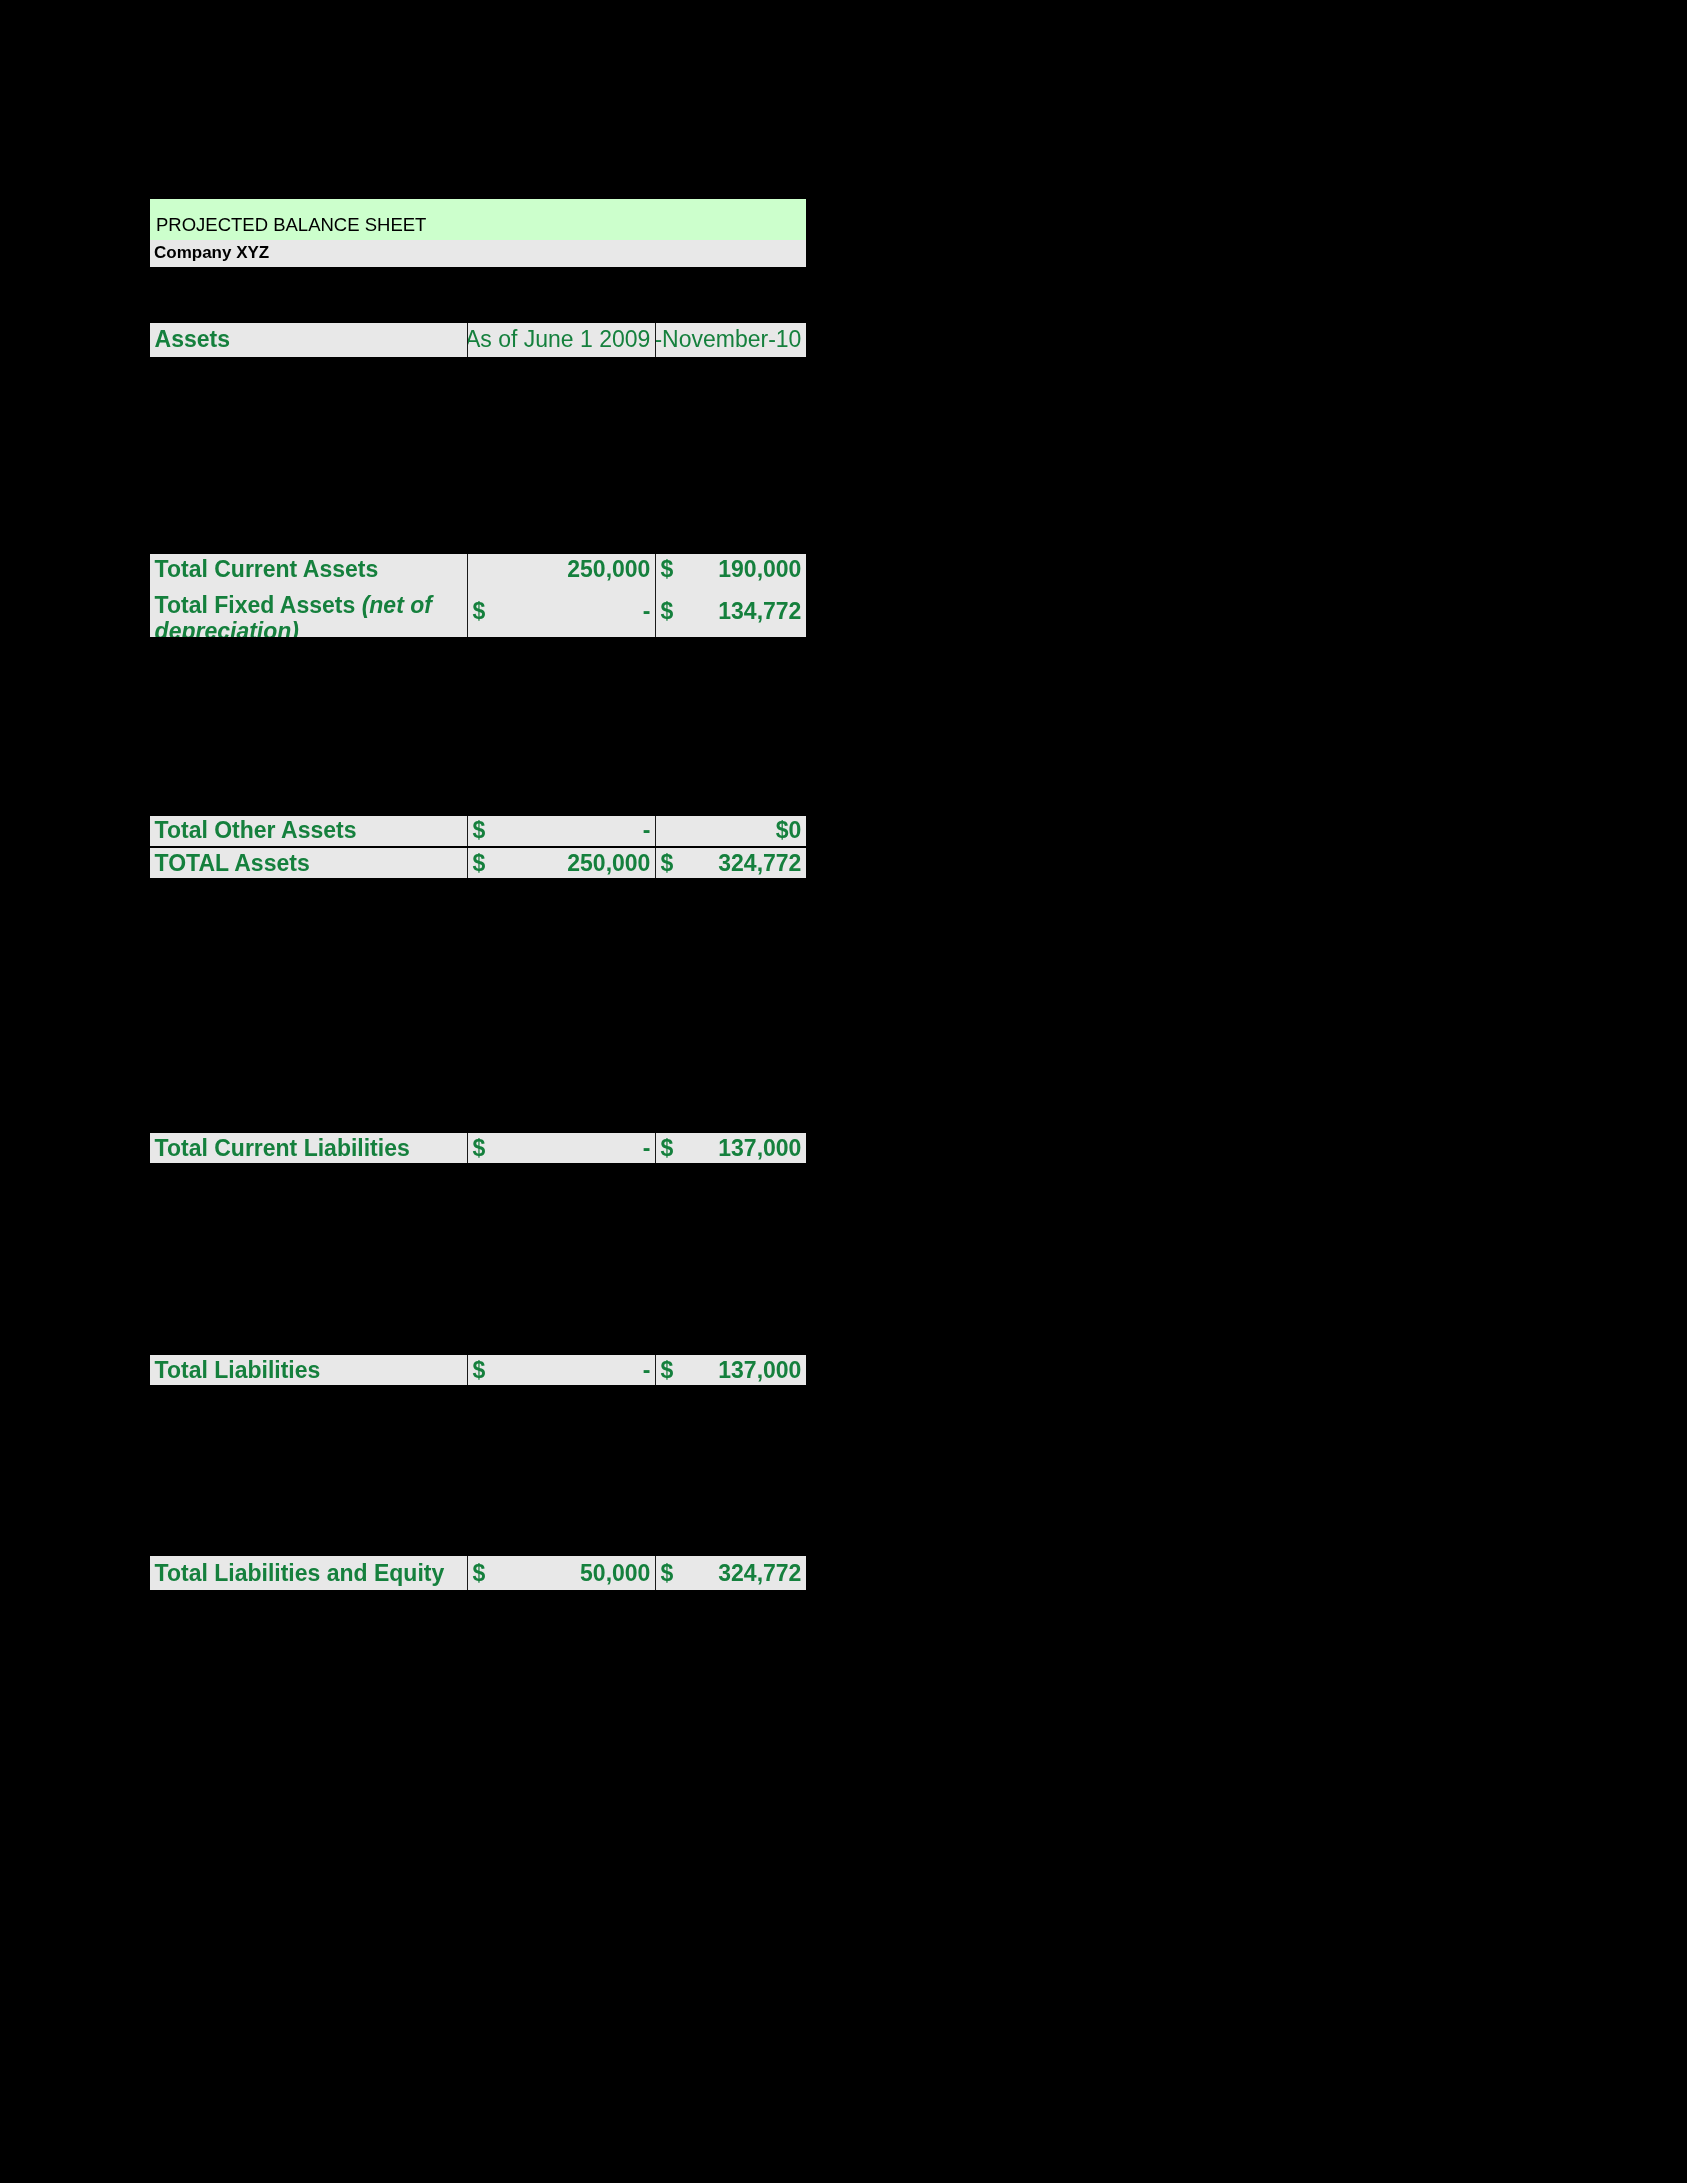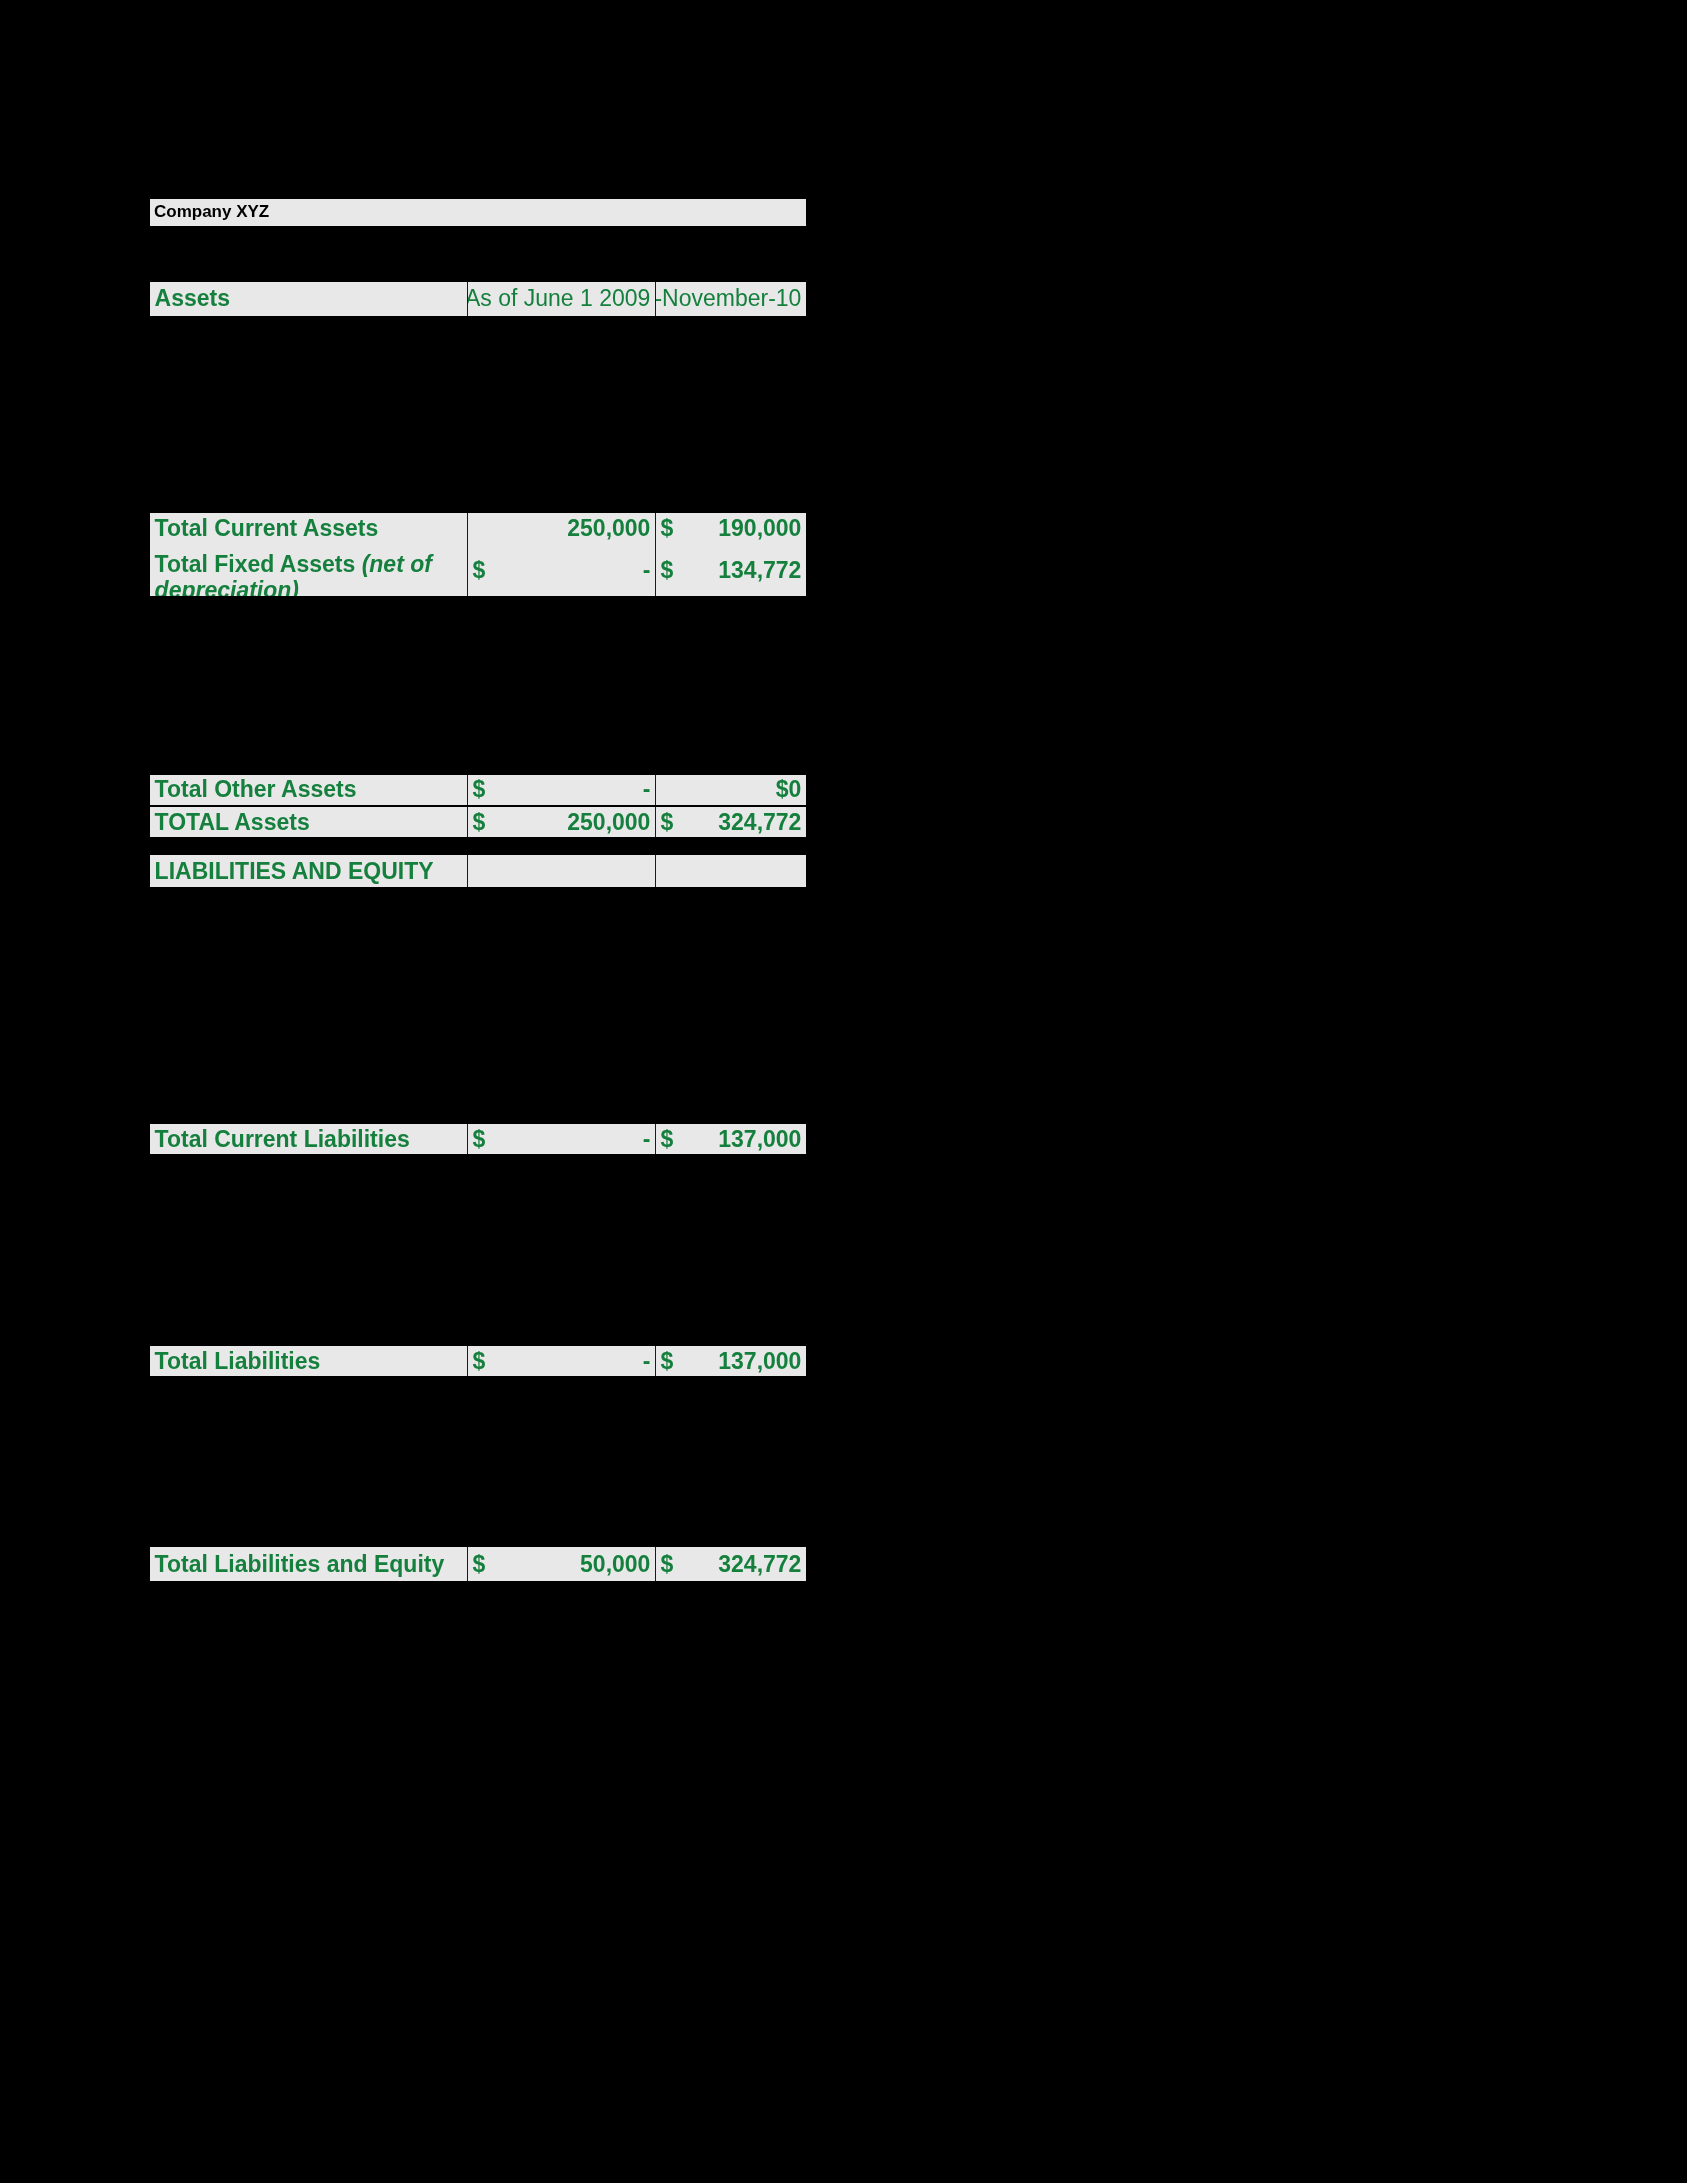--- a/index.html
+++ b/index.html
@@ -114,20 +114,23 @@
     text-align: right;
     white-space: nowrap;
   }
 </style>
 </head>
 <body>
 
 <div id="sheet">
 
   <div class="row">
+    <div class="band-green">PROJECTED BALANCE SHEET</div>
+  </div>
+  <div class="row">
     <div class="band-company">Company XYZ</div>
   </div>
 
   <div class="gap" style="height:56px"></div>
 
   <div class="row" style="height:34px">
     <div class="cell c-label bold">Assets</div>
     <div class="cell c-v1" style="justify-content:flex-end">As of June 1 2009</div>
     <div class="cell c-v2" style="justify-content:flex-end">31-November-10</div>
   </div>
@@ -181,25 +184,20 @@
       <span class="amt">250,000</span>
     </div>
     <div class="cell c-v2 money">
       <span class="sym">$</span>
       <span class="amt">324,772</span>
     </div>
   </div>
 
   <div class="gap" style="height:18px"></div>
 
-  <div class="row" style="height:32px">
-    <div class="cell c-label bold">LIABILITIES AND EQUITY</div>
-    <div class="cell c-v1"></div>
-    <div class="cell c-v2"></div>
-  </div>
 
   <div class="gap" style="height:237px"></div>
 
   <div class="row" style="height:30px">
     <div class="cell c-label bold">Total Current Liabilities</div>
     <div class="cell c-v1 money">
       <span class="sym">$</span>
       <span class="amt">-</span>
     </div>
     <div class="cell c-v2 money">

